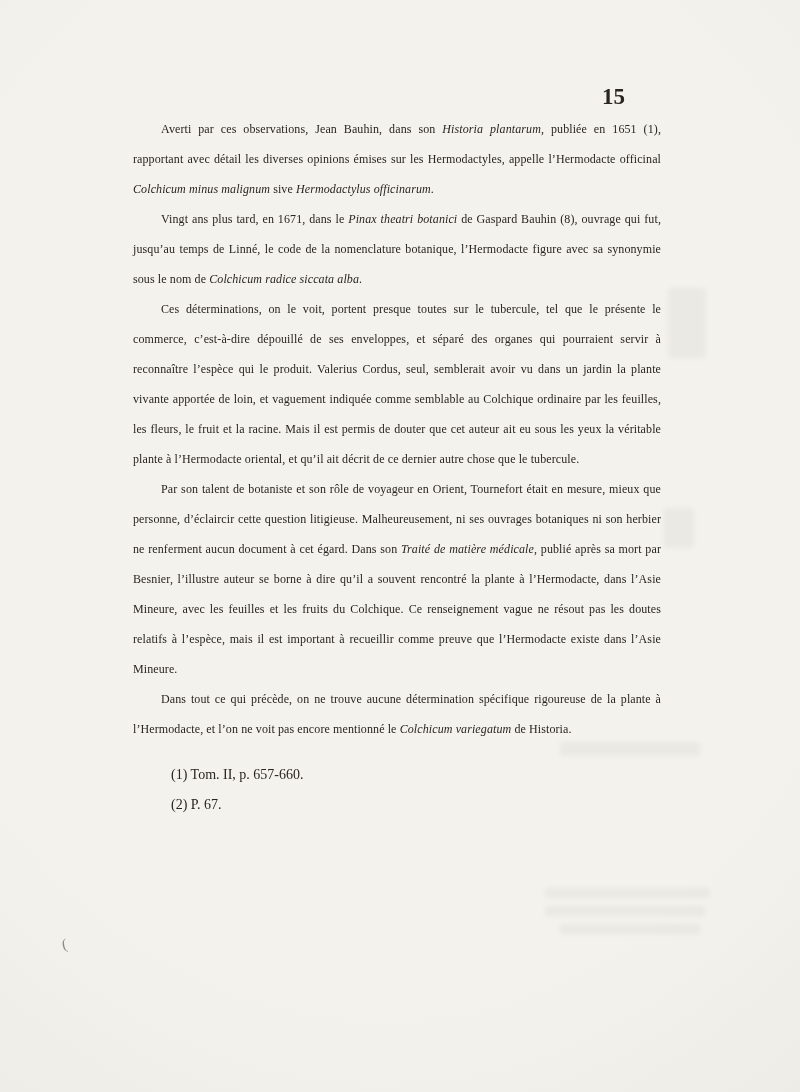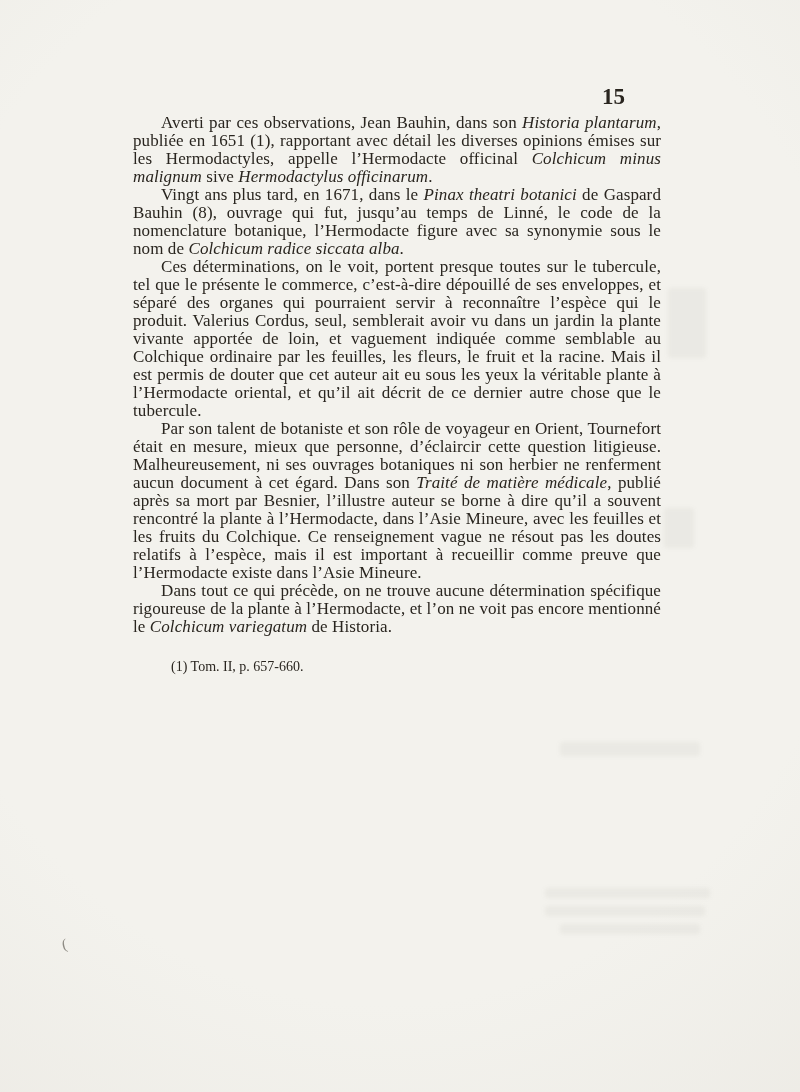--- a/index.html
+++ b/index.html
@@ -40,22 +40,22 @@
   }
   .page-number {
     position: absolute;
     right: 36px;
     top: -2px;
     font-size: 23px;
     font-weight: bold;
     color: #29251f;
   }
   .body-text {
-    font-size: 17px;
-    line-height: 18px;
+    font-size: 12px;
+    line-height: 30px;
     text-align: justify;
     letter-spacing: 0.1px;
   }
   .body-text p.para {
     margin: 0;
     text-indent: 28px;
   }
   .footnotes {
     margin-top: 21px;
     font-size: 14px;
@@ -110,17 +110,18 @@
     <div class="body-text" id="paragraphs">
         <p class="para"><span>Averti par ces observations, Jean Bauhin, dans son </span><i>Historia plantarum</i><span>, publiée en 1651 (1), rapportant avec détail les diverses opinions émises sur les Hermodactyles, appelle l’Hermodacte officinal </span><i>Colchicum minus malignum</i><span> sive </span><i>Hermodactylus officinarum</i><span>.</span></p>
         <p class="para"><span>Vingt ans plus tard, en 1671, dans le </span><i>Pinax theatri botanici</i><span> de Gaspard Bauhin (8), ouvrage qui fut, jusqu’au temps de Linné, le code de la nomenclature botanique, l’Hermodacte figure avec sa synonymie sous le nom de </span><i>Colchicum radice siccata alba</i><span>.</span></p>
         <p class="para"><span>Ces déterminations, on le voit, portent presque toutes sur le tubercule, tel que le présente le commerce, c’est-à-dire dépouillé de ses enveloppes, et séparé des organes qui pourraient servir à reconnaître l’espèce qui le produit. Valerius Cordus, seul, semblerait avoir vu dans un jardin la plante vivante apportée de loin, et vaguement indiquée comme semblable au Colchique ordinaire par les feuilles, les fleurs, le fruit et la racine. Mais il est permis de douter que cet auteur ait eu sous les yeux la véritable plante à l’Hermodacte oriental, et qu’il ait décrit de ce dernier autre chose que le tubercule.</span></p>
         <p class="para"><span>Par son talent de botaniste et son rôle de voyageur en Orient, Tournefort était en mesure, mieux que personne, d’éclaircir cette question litigieuse. Malheureusement, ni ses ouvrages botaniques ni son herbier ne renferment aucun document à cet égard. Dans son </span><i>Traité de matière médicale</i><span>, publié après sa mort par Besnier, l’illustre auteur se borne à dire qu’il a souvent rencontré la plante à l’Hermodacte, dans l’Asie Mineure, avec les feuilles et les fruits du Colchique. Ce renseignement vague ne résout pas les doutes relatifs à l’espèce, mais il est important à recueillir comme preuve que l’Hermodacte existe dans l’Asie Mineure.</span></p>
         <p class="para"><span>Dans tout ce qui précède, on ne trouve aucune détermination spécifique rigoureuse de la plante à l’Hermodacte, et l’on ne voit pas encore mentionné le </span><i>Colchicum variegatum</i><span> de Historia.</span></p>
       </div>
 
     <div class="footnotes" id="footnotes">
         <p class="footnote"><span>(1) Tom. II, p. 657-660.</span></p>
+        <p class="footnote"><span>(2) P. 67.</span></p>
       </div>
   </div>
 
   <span class="artifact">(</span>
 </div>
 
 </body></html>

